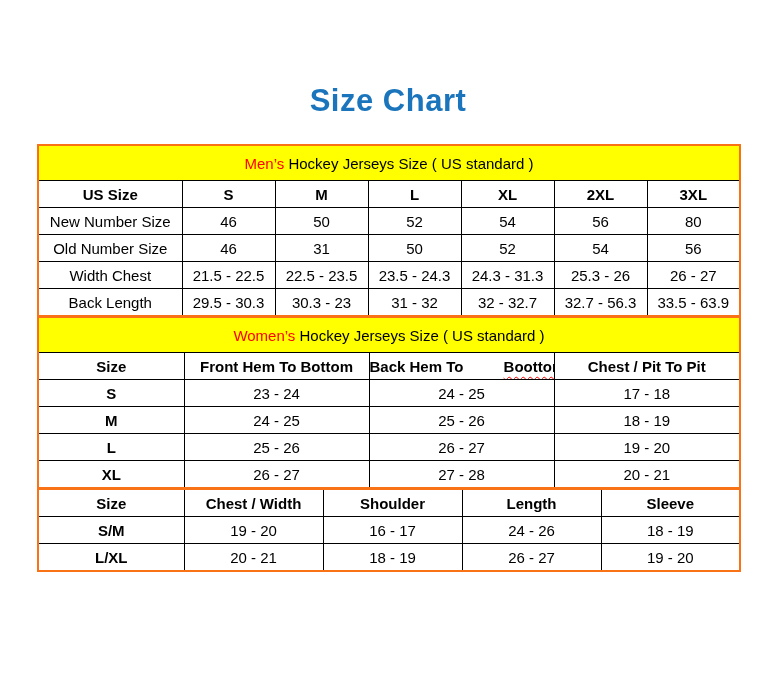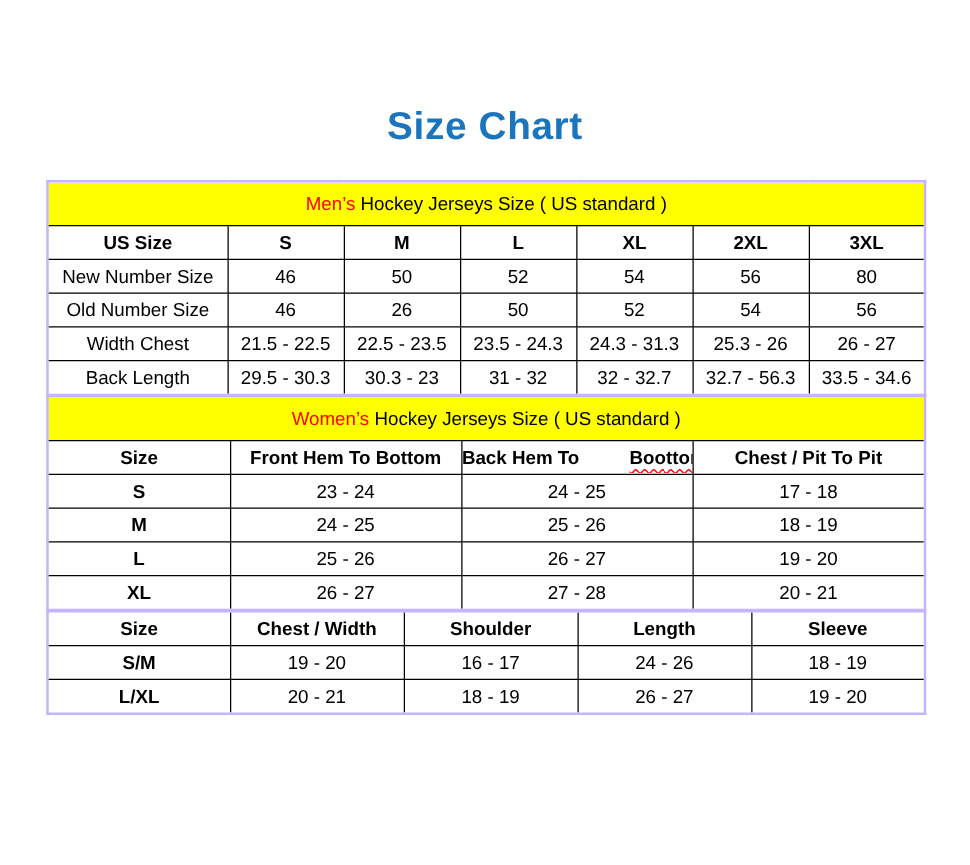--- a/index.html
+++ b/index.html
@@ -18,21 +18,21 @@
   .page-title{
     margin:0;text-align:center;
     font-size:31px;font-weight:bold;
     color:var(--accent-blue);
     letter-spacing:0.5px;
     line-height:42px;
   }
   .tables{width:702px;margin:22px auto 0 auto;}
   table.size-table{
     border-collapse:collapse;table-layout:fixed;width:702px;
-    border:2px solid #c4b5fd;
+    border:2px solid #f97316;
   }
   table.size-table + table.size-table{margin-top:-1px;}
   .size-table td,.size-table th{
     border:1.5px solid #000;
     text-align:center;vertical-align:middle;
     padding:0;font-size:15px;font-weight:normal;
     overflow:hidden;white-space:nowrap;
   }
   .banner-cell{
     background:var(--banner-yellow);
@@ -84,21 +84,21 @@
             <td>46</td>
             <td>50</td>
             <td>52</td>
             <td>54</td>
             <td>56</td>
             <td>80</td>
           </tr>
           <tr class="data-row">
             <td class="row-label">Old Number Size</td>
             <td>46</td>
-            <td>26</td>
+            <td>31</td>
             <td>50</td>
             <td>52</td>
             <td>54</td>
             <td>56</td>
           </tr>
           <tr class="data-row">
             <td class="row-label">Width Chest</td>
             <td>21.5 - 22.5</td>
             <td>22.5 - 23.5</td>
             <td>23.5 - 24.3</td>
@@ -106,21 +106,21 @@
             <td>25.3 - 26</td>
             <td>26 - 27</td>
           </tr>
           <tr class="data-row">
             <td class="row-label">Back Length</td>
             <td>29.5 - 30.3</td>
             <td>30.3 - 23</td>
             <td>31 - 32</td>
             <td>32 - 32.7</td>
             <td>32.7 - 56.3</td>
-            <td>33.5 - 34.6</td>
+            <td>33.5 - 63.9</td>
           </tr>
         </tbody>
       </table>
       <table class="size-table t-womens">
         <colgroup>
           <col style="width: 146px;">
           <col style="width: 185px;">
           <col style="width: 185px;">
           <col style="width: 186px;">
         </colgroup>

